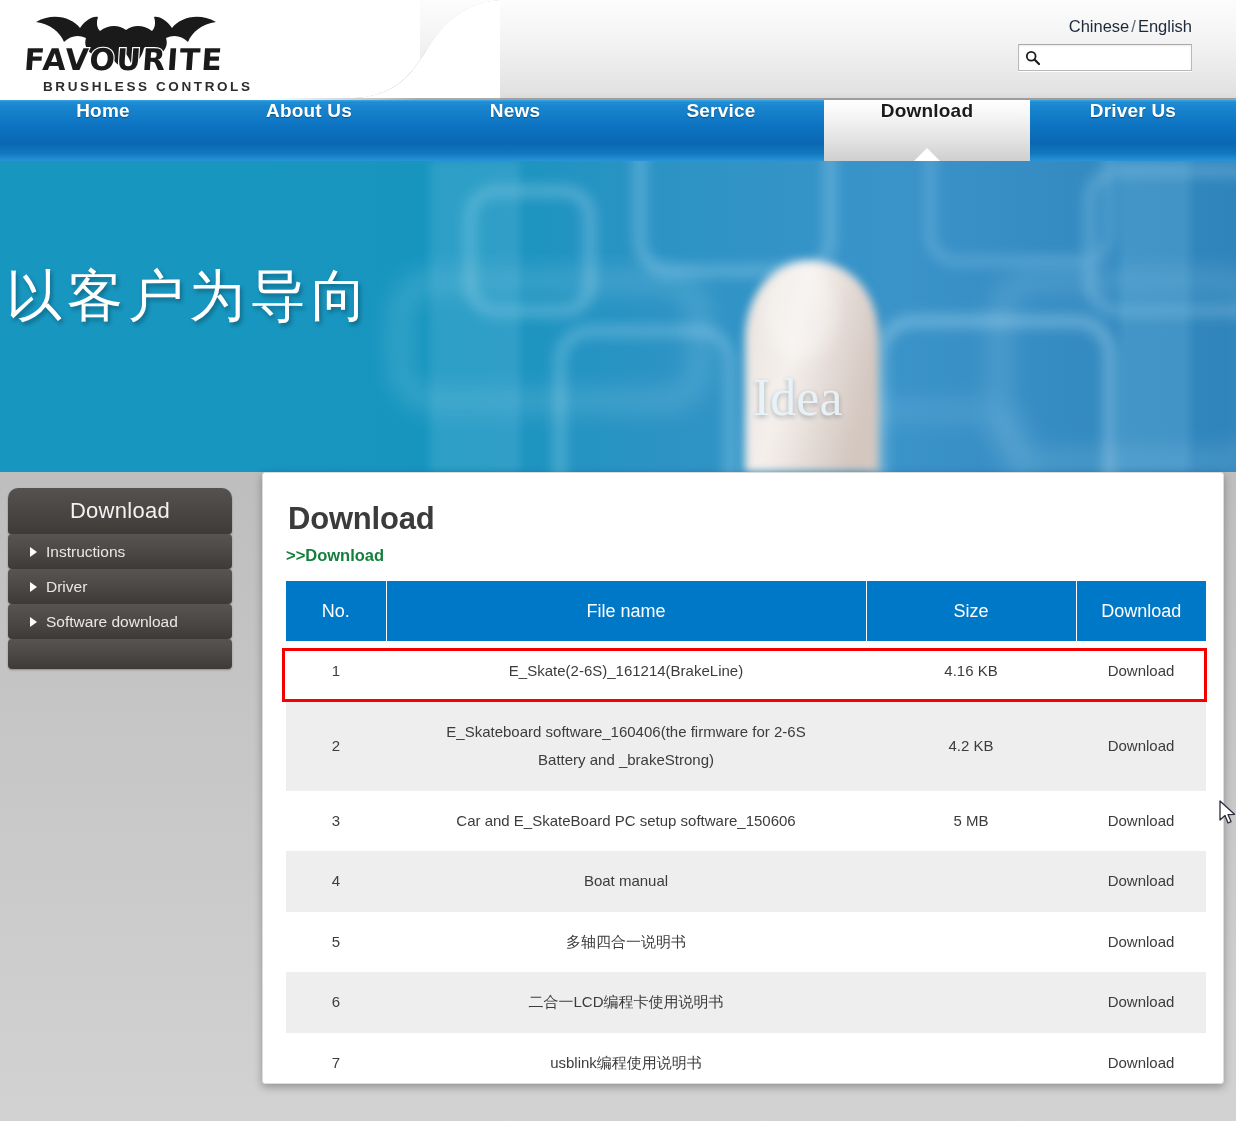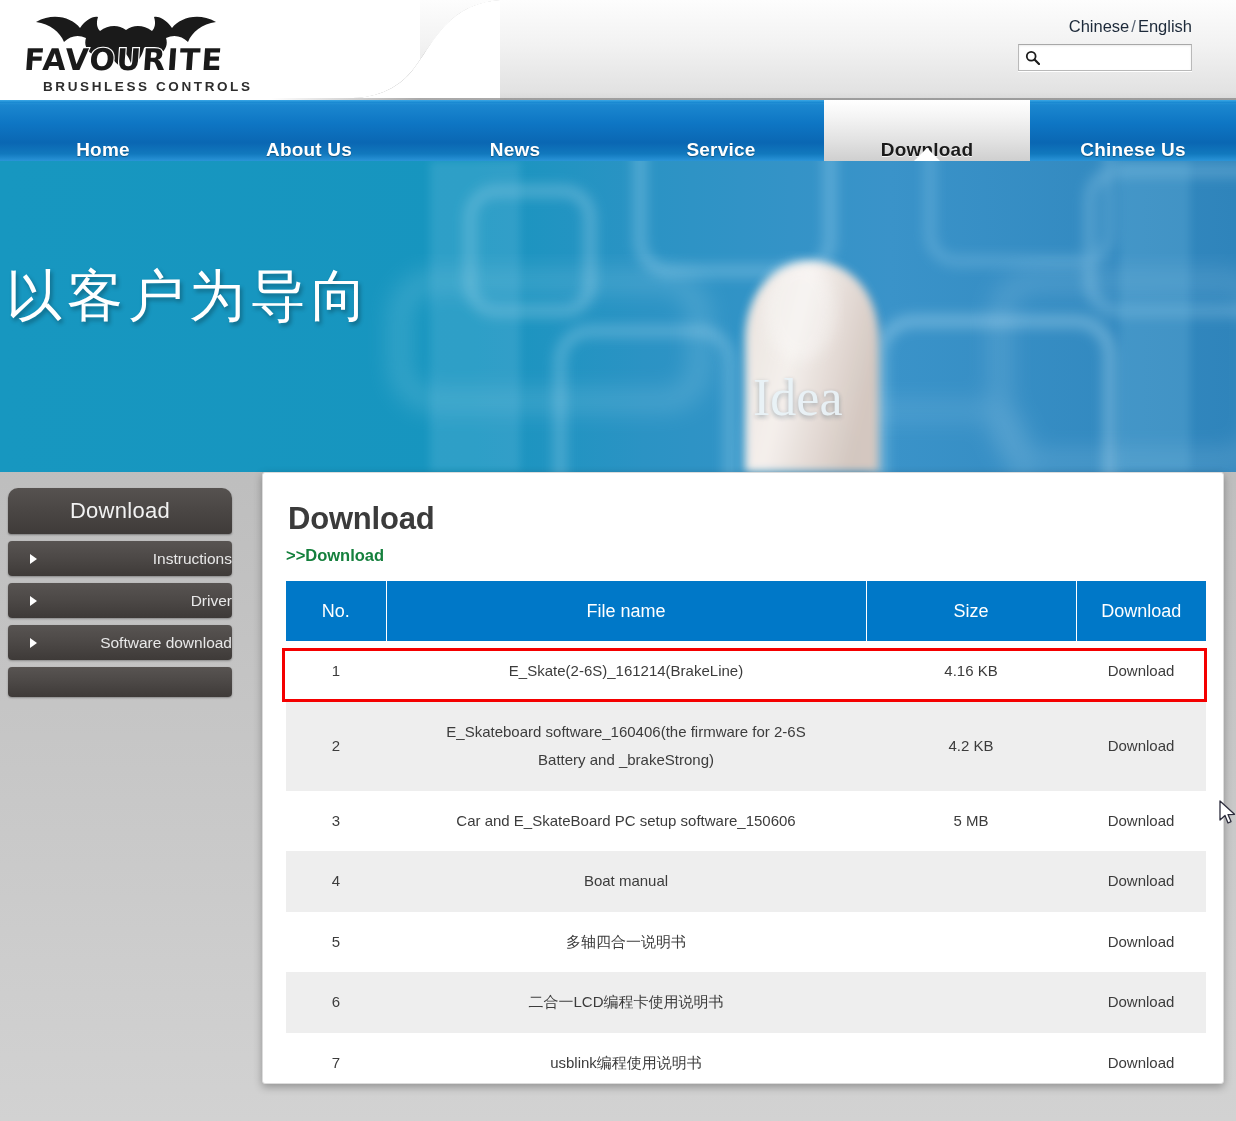--- a/index.html
+++ b/index.html
@@ -74,21 +74,21 @@
       linear-gradient(to bottom, #2f9ee0 0%, #1b87cf 8%, #0e76c4 38%, #0a67b3 70%, #1178bd 88%, #2a94d8 100%);
     display: flex; align-items: stretch;
     overflow: hidden;
   }
   .nav::before {
     content:""; position:absolute; left:0; top:0; width:100%; height:3px;
     background: linear-gradient(to bottom, #3aa7e6, #1384cd);
   }
   .nav-item {
     flex: 1 1 0;
-    display: flex; align-items: flex-end; justify-content: center;
+    display: flex; align-items: flex-start; justify-content: center;
     color: #ffffff; font-size: 19px; font-weight: bold;
     letter-spacing: 0.2px;
     text-shadow: 0 1px 1px rgba(0,0,0,0.35);
     cursor: pointer; position: relative;
     user-select: none;
   }
   .nav-item.active {
     background: linear-gradient(to bottom, #ffffff 0%, #f4f4f4 28%, #e2e2e2 66%, #cfcfcf 100%);
     color: #1a1a1a;
     text-shadow: 0 1px 0 rgba(255,255,255,0.8);
@@ -139,26 +139,26 @@
   }
   .side-head {
     height: 46px; border-radius: 10px 10px 3px 3px;
     background: linear-gradient(to bottom, #565250 0%, #4b4745 45%, #3f3b39 100%);
     color: #f2f2f2; font-size: 22px;
     display: flex; align-items: center; justify-content: center;
     box-shadow: 0 1px 2px rgba(0,0,0,0.35);
     letter-spacing: 0.3px;
   }
   .side-item {
-    height: 35px; margin-top: 7px; border-radius: 4px;
+    height: 35px; border-radius: 4px;
     background: linear-gradient(to bottom, #585452 0%, #4c4846 50%, #3e3a38 100%);
     color: #e8e8e8; font-size: 15.5px;
     display: flex; align-items: center; padding-left: 22px;
     box-shadow: 0 1px 2px rgba(0,0,0,0.3);
-    cursor: pointer; user-select:none;justify-content:space-between;
+    cursor: pointer; user-select:none;
   }
   .side-item .tri {
     width: 0; height: 0; margin-right: 9px;
     border-top: 5px solid transparent;
     border-bottom: 5px solid transparent;
     border-left: 7px solid #ffffff;
   }
   .side-item.blank { height: 30px; }
 
   
@@ -268,21 +268,21 @@
       <span>News</span>
     </div>
   <div class="nav-item">
       <span>Service</span>
     </div>
   <div class="nav-item active">
     <span>Download</span>
     <span class="notch"></span>
   </div>
   <div class="nav-item">
-      <span>Chinese Us</span>
+      <span>Driver Us</span>
     </div>
 </nav>
 
 <div class="banner">
   <svg class="banner-bg" viewBox="0 0 1236 311" preserveAspectRatio="none">
     <defs>
       <linearGradient id="bgGrad" x1="0" y1="0" x2="1" y2="0">
         <stop offset="0%" stop-color="#1797c0"></stop>
         <stop offset="38%" stop-color="#1795bf"></stop>
         <stop offset="52%" stop-color="#2b93c4"></stop>

